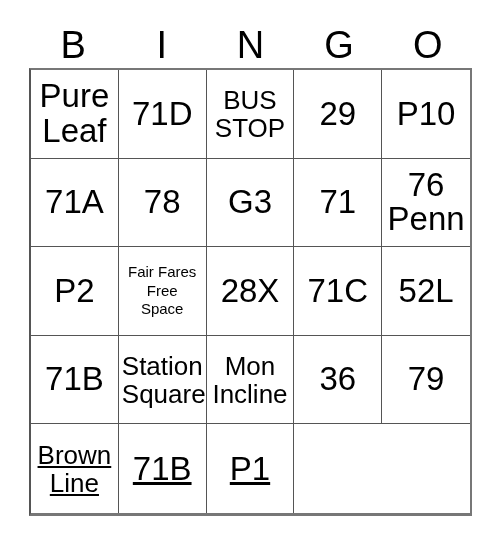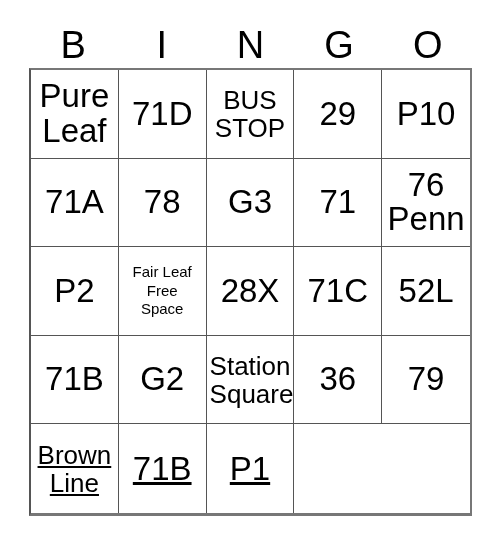--- a/index.html
+++ b/index.html
@@ -153,44 +153,45 @@
     </div>
 
     <div class="cell size-lg">
       <span class="cell-text">76
 Penn</span>
     </div>
     <div class="cell size-lg">
       <span class="cell-text">P2</span>
     </div>
     <div class="cell size-sm">
-      <span class="cell-text">Fair Leaf
+      <span class="cell-text">Fair Fares
 Free
 Space</span>
     </div>
     <div class="cell size-lg">
       <span class="cell-text">28X</span>
     </div>
     <div class="cell size-lg">
       <span class="cell-text">71C</span>
     </div>
 
     <div class="cell size-lg">
       <span class="cell-text">52L</span>
     </div>
     <div class="cell size-lg">
       <span class="cell-text">71B</span>
     </div>
-    <div class="cell size-lg">
-      <span class="cell-text">G2</span>
-    </div>
     <div class="cell size-md">
       <span class="cell-text">Station
 Square</span>
     </div>
+    <div class="cell size-md">
+      <span class="cell-text">Mon
+Incline</span>
+    </div>
 
     <div class="cell size-lg">
       <span class="cell-text">36</span>
     </div>
     <div class="cell size-lg">
       <span class="cell-text">79</span>
     </div>
     <div class="cell size-md">
       <span class="cell-text">Brown
 Line</span>

